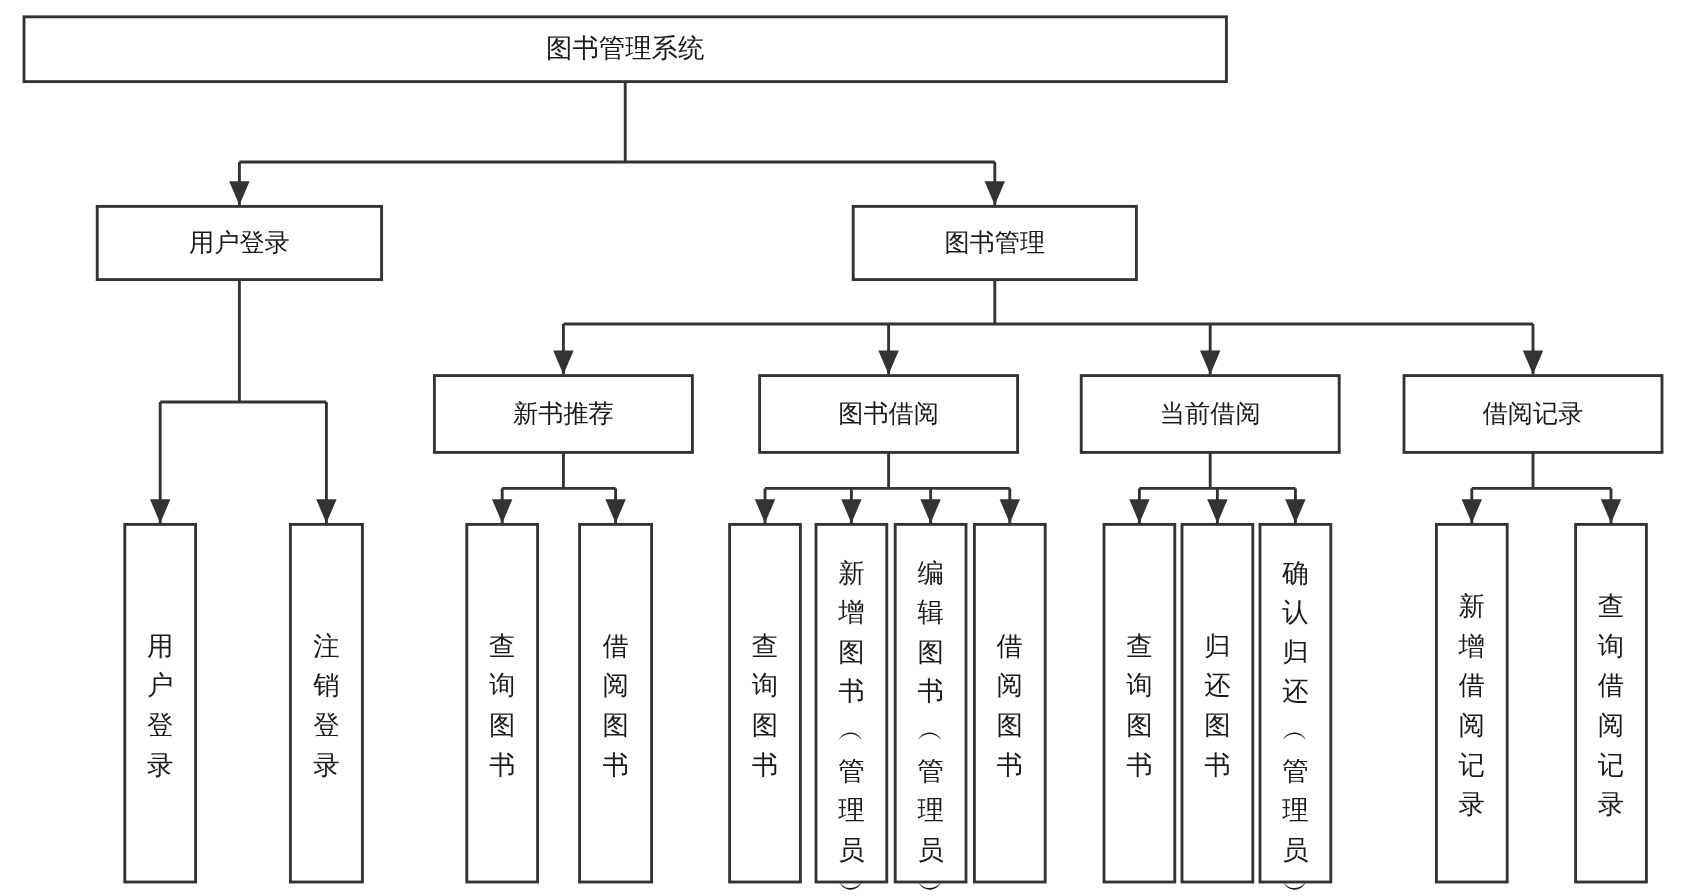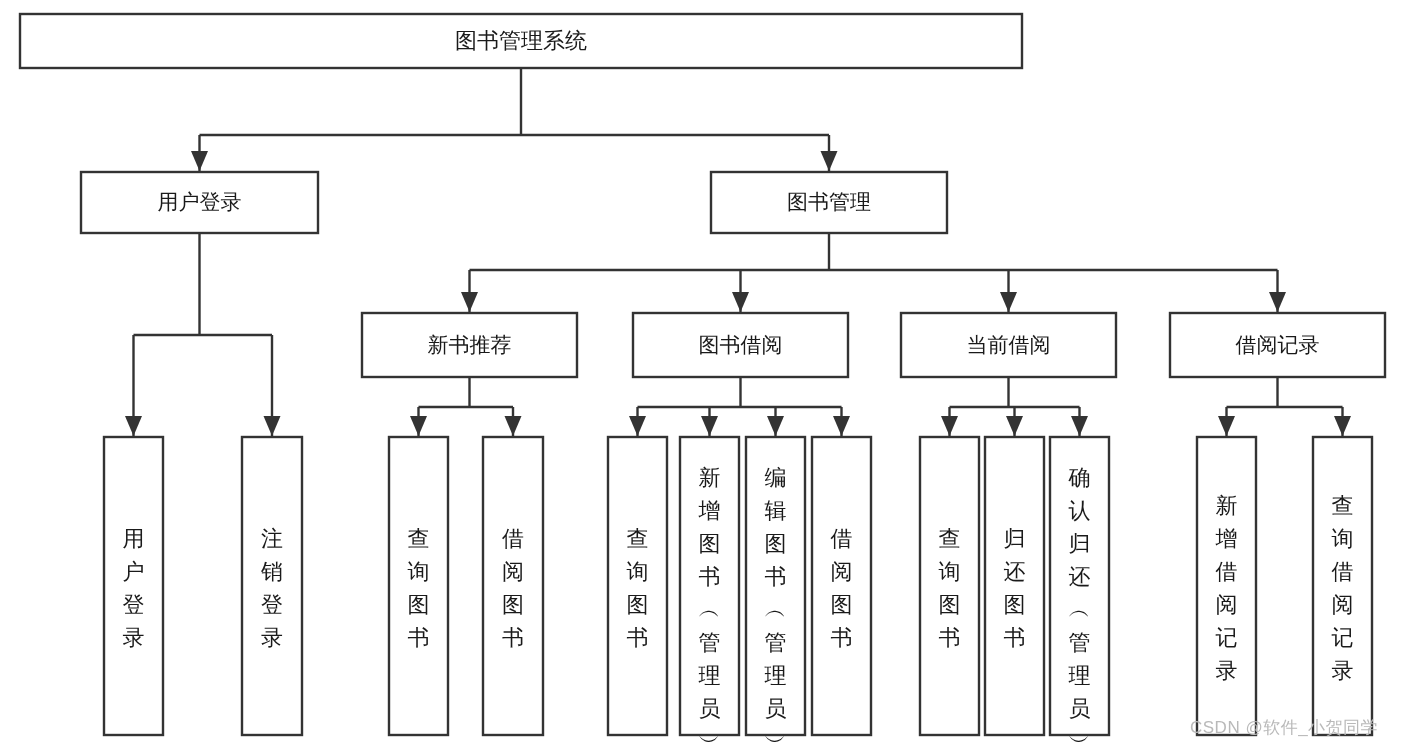--- a/index.html
+++ b/index.html
@@ -209,15 +209,14 @@
           <text x="1226.5" y="512.74" class="leaf-label"><tspan x="1226.5" dy="0">新</tspan><tspan x="1226.5" dy="33">增</tspan><tspan x="1226.5" dy="33">借</tspan><tspan x="1226.5" dy="33">阅</tspan><tspan x="1226.5" dy="33">记</tspan><tspan x="1226.5" dy="33">录</tspan></text>
         </g>
         <g>
           <rect x="1313" y="437" width="59" height="298" class="node-box"></rect>
           <text x="1342.5" y="512.74" class="leaf-label"><tspan x="1342.5" dy="0">查</tspan><tspan x="1342.5" dy="33">询</tspan><tspan x="1342.5" dy="33">借</tspan><tspan x="1342.5" dy="33">阅</tspan><tspan x="1342.5" dy="33">记</tspan><tspan x="1342.5" dy="33">录</tspan></text>
         </g>
       </g>
 
   </svg>
 
-  <div class="watermark">CSDN @软件_小贺同学</div>
 
 </div>
 
 </body></html>

